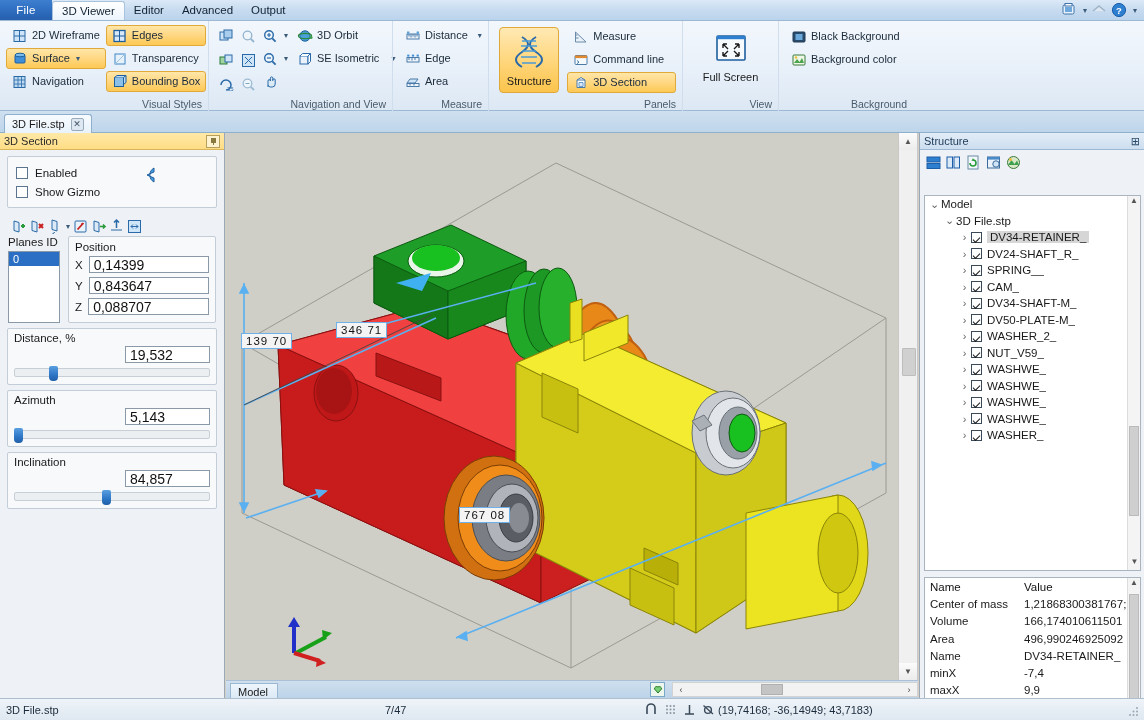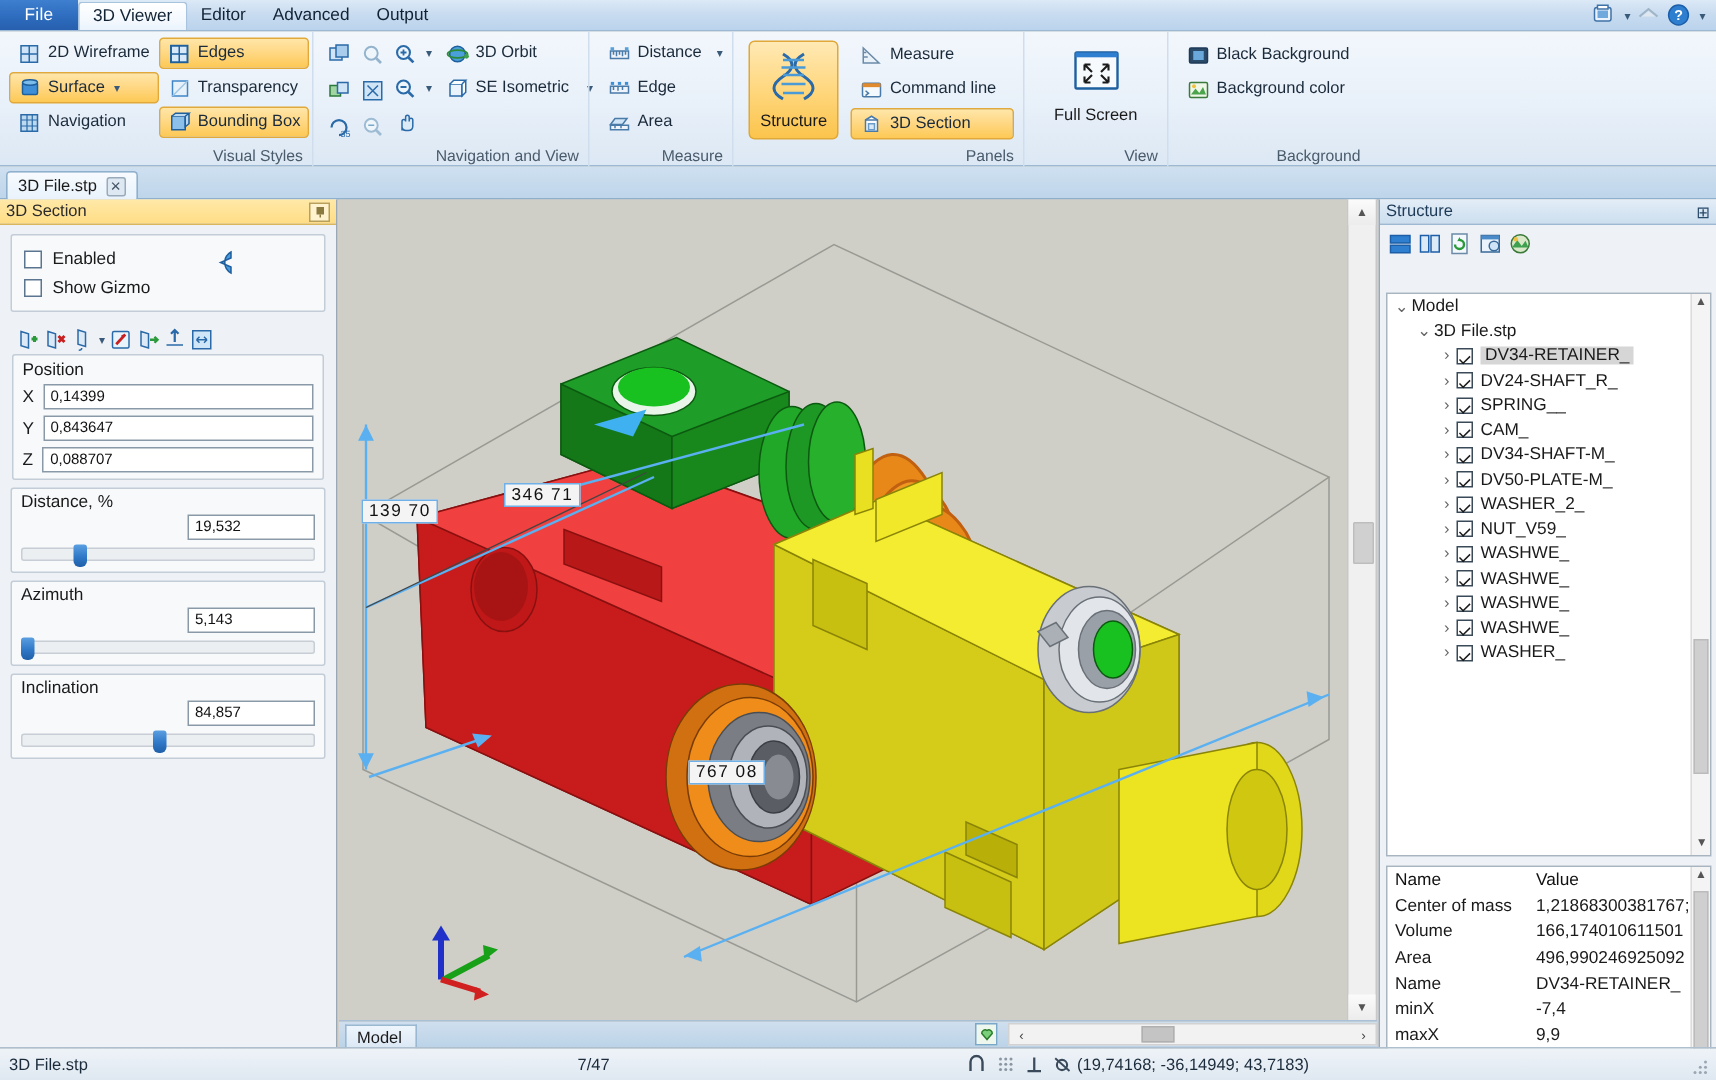--- a/index.html
+++ b/index.html
@@ -131,21 +131,21 @@
     width: 52px; height: 72px; border: 1px solid #8a99a8; background: #fff;
     font-size: 11px;
   }
   .listbox .sel { background: #2b6fc4; color: #fff; padding: 1px 4px; }
   .posbox { flex: 1; border: 1px solid #c3cdd8; background: #f7f9fb; padding: 4px 6px; border-radius: 2px; }
   .posrow { display: flex; align-items: center; gap: 6px; margin-bottom: 4px; }
   .posrow:last-child { margin-bottom: 0; }
   .posrow .ax { width: 8px; font-size: 11.5px; }
   .txtin {
     border: 1px solid #8a99a8; background: #fff; height: 17px;
-    font-size: 10px; padding: 0 4px; line-height: 15px;
+    font-size: 14px; padding: 0 4px; line-height: 15px;
     font-family: "Liberation Sans", sans-serif; color: #111; width: 100%;
   }
   .sliderblk { margin: 5px 7px 0 7px; border: 1px solid #c3cdd8; background: #f7f9fb; border-radius: 2px; padding: 3px 6px 7px 6px; }
   .sliderblk .cap { font-size: 11.5px; display: block; margin-bottom: 2px; }
   .sliderblk .inwrap { display: flex; justify-content: flex-end; }
   .sliderblk .inwrap .txtin { width: 85px; }
   .track {
     position: relative; height: 9px; background: #eceff2;
     border: 1px solid #c8ced5; border-radius: 2px; margin-top: 5px;
   }
@@ -658,20 +658,26 @@
         </span>
       <span class="ic">
           <svg width="17" height="17" viewBox="0 0 17 17">
             <rect x="2.5" y="2.5" width="12" height="12" fill="#cfe6f8" stroke="#2a6aa8"></rect>
             <path d="M5 8.5 h7 M5 8.5 l2 -2 M5 8.5 l2 2 M12 8.5 l-2 -2 M12 8.5 l-2 2" stroke="#2a6aa8" fill="none"></path>
           </svg>
         </span>
     </div>
 
     <div class="fieldgrp">
+      <div>
+        <span class="cap">Planes ID</span>
+        <div class="listbox">
+          <div class="sel">0</div>
+        </div>
+      </div>
       <div class="posbox">
         <span class="cap">Position</span>
         <div class="posrow">
           <span class="ax">X</span>
           <input class="txtin" value="0,14399" style="">
         </div>
         <div class="posrow">
           <span class="ax">Y</span>
           <input class="txtin" value="0,843647" style="">
         </div>

